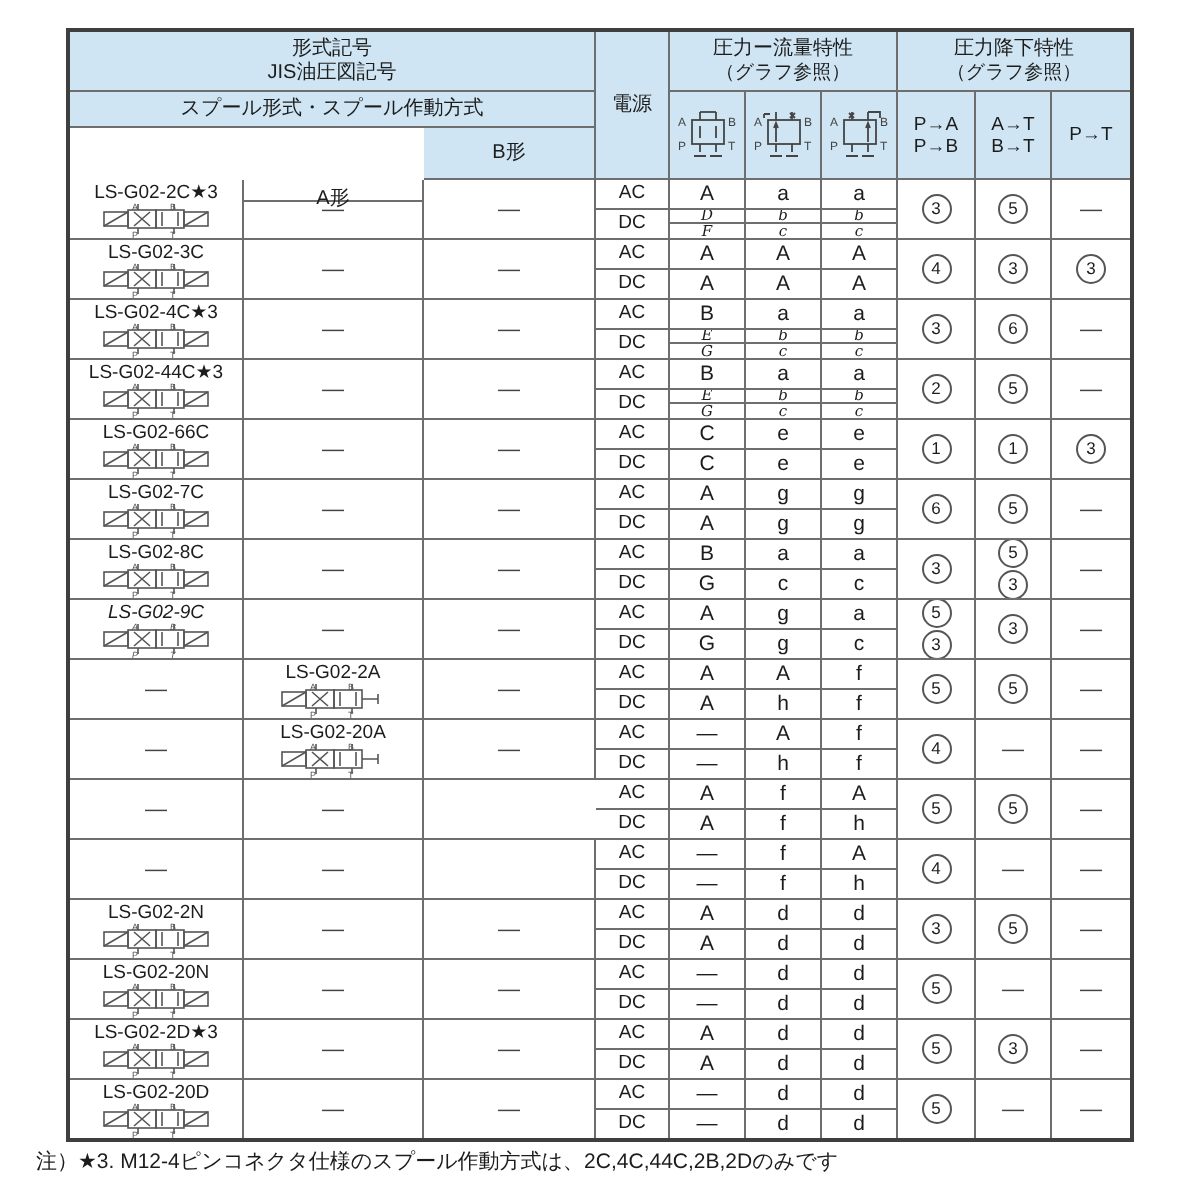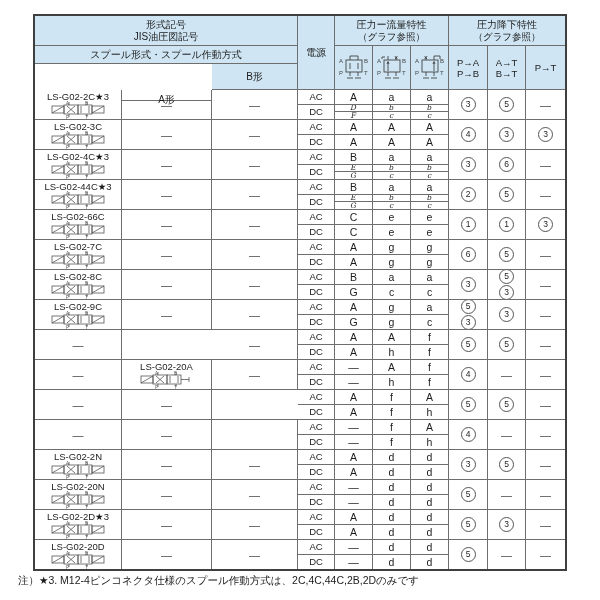--- a/index.html
+++ b/index.html
@@ -499,21 +499,21 @@
           </div>
           <div class="c dcell" style="grid-area: 1 / 9 / 3;">
             <span class="cn">5</span>
             <span class="cn">3</span>
           </div>
           <div class="c dcell" style="grid-area: 1 / 10 / 3;">
             <span class="dash">—</span>
           </div>
         </div>
         <div class="row">
-          <div class="c mcell" style="grid-area: 1 / 1 / 3;">
+          <div class="c mcell" style="grid-area: 1 / 1 / 3; font-style: italic;">
             <div class="mname">LS-G02-9C</div>
             <div class="msym">
               <svg width="70" height="18" viewBox="0 0 70 18">
                 <g stroke="#555" fill="none" stroke-width="0.8">
                   <rect x="21" y="4" width="14" height="9"></rect>
                   <rect x="35" y="4" width="14" height="9"></rect>
                   <path d="M24 12 L32 5 M32 12 L24 5"></path>
                   <path d="M38 12 V5 M46 12 V5"></path>
                   <path d="M26 4 V1 M44 4 V1 M26 13 V16 M44 13 V16"></path>
                   <rect x="9" y="5" width="12" height="7"></rect>
@@ -552,20 +552,43 @@
             <span class="cn">3</span>
           </div>
           <div class="c dcell" style="grid-area: 1 / 10 / 3;">
             <span class="dash">—</span>
           </div>
         </div>
         <div class="row">
           <div class="c mcell" style="grid-area: 1 / 1 / 3;">
             <span class="dash">—</span>
           </div>
+          <div class="c mcell" style="grid-area: 1 / 2 / 3;">
+            <div class="mname">LS-G02-2A</div>
+            <div class="msym">
+              <svg width="70" height="18" viewBox="0 0 70 18">
+                <g stroke="#555" fill="none" stroke-width="0.8">
+                  <rect x="21" y="4" width="14" height="9"></rect>
+                  <rect x="35" y="4" width="14" height="9"></rect>
+                  <path d="M24 12 L32 5 M32 12 L24 5"></path>
+                  <path d="M38 12 V5 M46 12 V5"></path>
+                  <path d="M26 4 V1 M44 4 V1 M26 13 V16 M44 13 V16"></path>
+                  <rect x="9" y="5" width="12" height="7"></rect>
+                  <path d="M9 12 L21 5"></path>
+                  <path d="M49 8.5 H57 M57 6 V11"></path>
+                </g>
+                <g fill="#555" font-size="4.5" font-family="sans-serif">
+                  <text x="23" y="3.8">A</text>
+                  <text x="42" y="3.8">B</text>
+                  <text x="23" y="17.8">P</text>
+                  <text x="42" y="17.8">T</text>
+                </g>
+              </svg>
+            </div>
+          </div>
           <div class="c mcell" style="grid-area: 1 / 3 / 3;">
             <span class="dash">—</span>
           </div>
           <div class="c pcell b" style="grid-area: 1 / 4;">AC</div>
           <div class="c pcell" style="grid-area: 2 / 4;">DC</div>
           <div class="c vcell b" style="grid-area: 1 / 5;">A</div>
           <div class="c vcell" style="grid-area: 2 / 5;">A</div>
           <div class="c vcell b" style="grid-area: 1 / 6;">A</div>
           <div class="c vcell" style="grid-area: 2 / 6;">h</div>
           <div class="c vcell b" style="grid-area: 1 / 7;">f</div>

